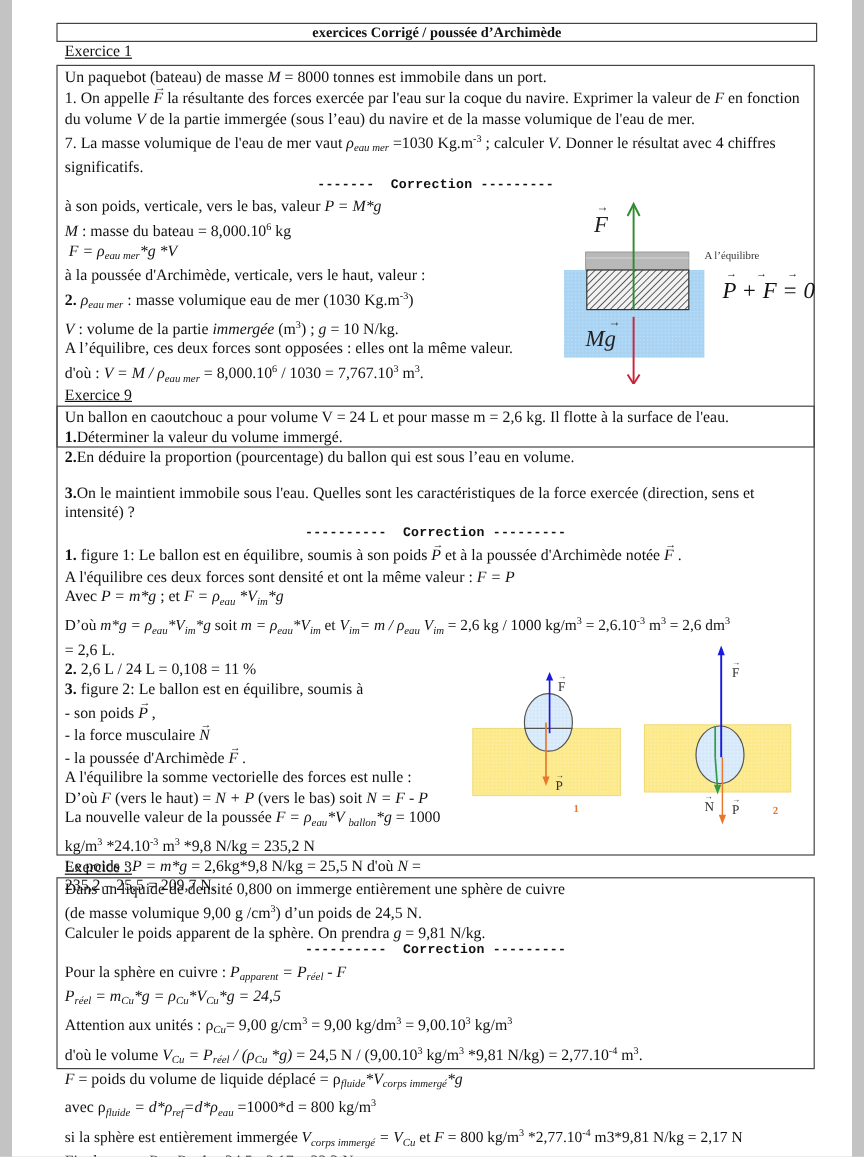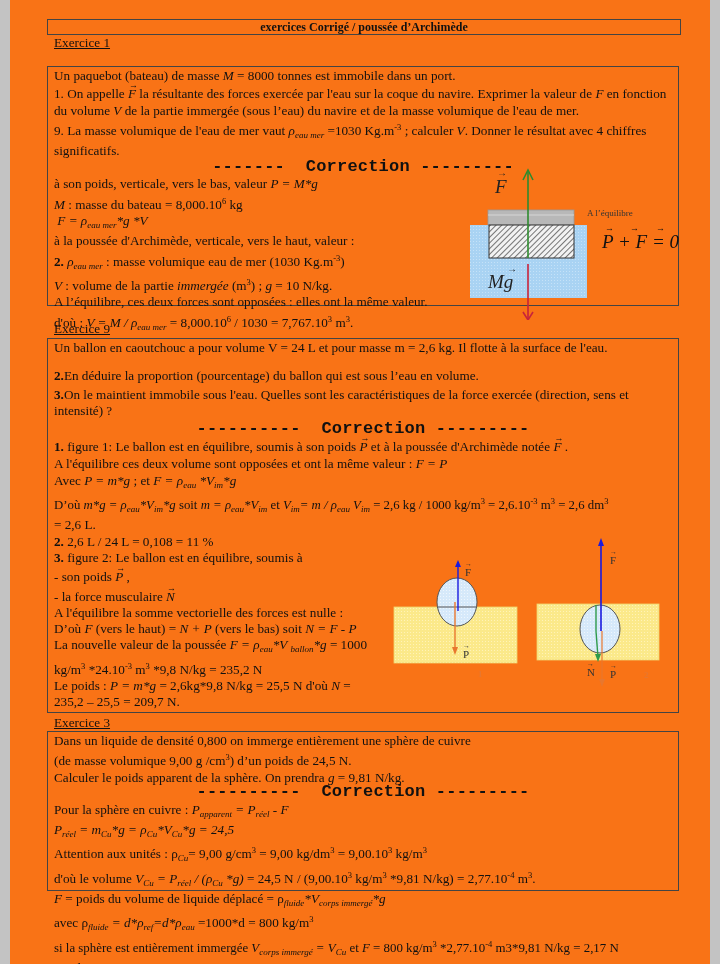--- a/index.html
+++ b/index.html
@@ -4,64 +4,64 @@
 <style>
   html, body { margin:0; padding:0; }
   body {
     width:720px; height:964px; position:relative; overflow:hidden;
     background:#c3c3c3;
     font-family:"Liberation Serif", serif;
     color:#111;
   }
   .page {
     position:absolute; left:10px; top:0; width:700px; height:964px;
-    background:#f97316;
+    background:#ffffff;
   }
   .title-box {
     position:absolute; left:37px; top:19px; width:632px; height:14px;
     border:1px solid #444; text-align:center;
     font-weight:bold; font-size:12px; line-height:14px;
   }
   .ex-label {
     position:absolute; left:44px; font-size:13.2px; line-height:16px;text-decoration:underline;
   }
   .box {
     position:absolute; left:37px; width:632px;
     border:1.5px solid #444; box-sizing:border-box;
     padding:0 6px; font-size:13.2px; line-height:16.3px;
   }
   .box p { margin:0; }
   .corr {
     font-family:"Liberation Mono", monospace; font-weight:bold;
-    font-size:17px; text-align:center; line-height:16px; letter-spacing:0.2px;
+    font-size:11px; text-align:center; line-height:16px; letter-spacing:0.2px;
   }
   i { font-style:italic; }
   .sub { font-size:9px; vertical-align:-3px; font-style:italic; }
   .sup { font-size:8.5px; vertical-align:5px; }
   .vec { position:relative; display:inline-block; font-style:italic; }
   .vec::before {
     content:"\2192"; position:absolute; top:-9px; left:1px; font-size:9px; font-style:normal;
   }
   svg { position:absolute; }
   .t { font-family:"Liberation Serif", serif; }
 </style>
 </head>
 <body>
 
 <div class="page">
 
   <div class="title-box">exercices Corrigé / poussée d’Archimède</div>
 
   <div class="ex-label" style="top:35px">Exercice 1</div>
 
-  <div class="box" style="top:66px; height:240px;">
+  <div class="box" style="top:54px; height:319px;">
     <div style="padding-top:1px">
       <p><span>Un paquebot (bateau) de masse </span><i>M</i><span> = 8000 tonnes est immobile dans un port.</span></p>
       <p style="margin-top:2px"><span>1.  On appelle </span><span class="vec">F</span><span> la résultante des forces exercée par l'eau sur la coque du navire. Exprimer la valeur de </span><i>F</i><span> en fonction du volume </span><i>V</i><span> de la partie immergée (sous l’eau) du navire et de la masse volumique de l'eau de mer.</span></p>
-      <p><span>9.  La masse volumique de l'eau de mer vaut </span><i>ρ</i><span class="sub">eau mer</span><span> =1030 Kg.m</span><span class="sup">-3</span><span> ; calculer </span><i>V</i><span>. Donner le résultat avec 4 chiffres significatifs.</span></p>
+      <p><span>7.  La masse volumique de l'eau de mer vaut </span><i>ρ</i><span class="sub">eau mer</span><span> =1030 Kg.m</span><span class="sup">-3</span><span> ; calculer </span><i>V</i><span>. Donner le résultat avec 4 chiffres significatifs.</span></p>
     </div>
     <div class="corr">
       <span>-------</span>&nbsp; <span>Correction</span> <span>---------</span>
     </div>
     <div style="padding-top:1px">
       <p><span>à son poids, verticale, vers le bas, valeur </span><i>P = M*g</i></p>
       <p><i>M</i><span> : masse du bateau = 8,000.10</span><span class="sup">6</span><span> kg</span></p>
       <p>&nbsp;<i>F = ρ</i><span class="sub">eau mer</span><i>*g *V</i></p>
       <p><span>à la poussée d'Archimède, verticale, vers le haut, valeur :</span></p>
       <p><b>2.</b><i> ρ</i><span class="sub">eau mer</span><span> : masse volumique eau de mer (1030 Kg.m</span><span class="sup">-3</span><span>)</span></p>
@@ -99,36 +99,38 @@
     <text x="135" y="71" font-size="9" fill="#111">→</text>
     <text x="160" y="71" font-size="9" fill="#111">→</text>
     <text x="186" y="71" font-size="9" fill="#111">→</text>
   </svg>
 
   <div class="ex-label" style="top:321px">Exercice 9</div>
 
   <div class="box" style="top:338px; height:375px;">
     <div style="padding-top:1px">
       <p>Un ballon en caoutchouc a pour volume V = 24 L et pour masse m = 2,6 kg. Il flotte à la surface de l'eau.</p>
-      <p style="margin-top:12px"><b>2.</b><span>En déduire la proportion (pourcentage) du ballon qui est sous l’eau en volume.</span></p>
-      <p style="margin-top:2px"><b>3.</b><span>On le maintient immobile sous l'eau. Quelles sont les caractéristiques de la force exercée (direction, sens et intensité) ?</span></p>
+      <p><b>1.</b><span>Déterminer la valeur du volume immergé.</span></p>
+      <p style="margin-top:0"><b>2.</b><span>En déduire la proportion (pourcentage) du ballon qui est sous l’eau en volume.</span></p>
+      <p style="margin-top:14px"><b>3.</b><span>On le maintient immobile sous l'eau. Quelles sont les caractéristiques de la force exercée (direction, sens et intensité) ?</span></p>
     </div>
     <div class="corr" style="margin-top:2px">
       <span>----------</span>&nbsp; <span>Correction</span> <span>---------</span>
     </div>
     <div style="padding-top:2px">
       <p><b>1.</b><span> figure 1: Le ballon est en équilibre, soumis à son poids </span><span class="vec">P</span><span>  et à la poussée d'Archimède notée </span><span class="vec">F</span><span> .</span></p>
-      <p style="margin-top:1px"><span>A l'équilibre ces deux volume sont opposées et ont la même valeur : </span><i>F = P</i></p>
+      <p style="margin-top:1px"><span>A l'équilibre ces deux forces sont densité et ont la même valeur : </span><i>F = P</i></p>
       <p><span>Avec </span><i>P = m*g</i><span> ;  et  </span><i>F = ρ</i><span class="sub">eau</span><i> *V</i><span class="sub">im</span><i>*g</i></p>
       <p style="font-size:12.8px"><span>D’où </span><i>m*g = ρ</i><span class="sub">eau</span><i>*V</i><span class="sub">im</span><i>*g</i><span>  soit </span><i>m =  ρ</i><span class="sub">eau</span><i>*V</i><span class="sub">im</span><span> et </span><i>V</i><span class="sub">im</span><i>= m / ρ</i><span class="sub">eau</span><i> V</i><span class="sub">im</span><span> = 2,6 kg / 1000 kg/m</span><span class="sup">3</span><span> = 2,6.10</span><span class="sup">-3</span><span> m</span><span class="sup">3</span><span> = 2,6 dm</span><span class="sup">3</span></p>
       <p>= 2,6 L.</p>
       <p><b>2.</b><span>  2,6 L / 24 L = 0,108 = 11 %</span></p>
       <p><b>3.</b><span> figure 2: Le ballon est en équilibre, soumis à</span></p>
       <p style="margin-top:3px"><span>-  son poids </span><span class="vec">P</span><span> ,</span></p>
       <p style="margin-top:3px"><span>- la force musculaire </span><span class="vec">N</span></p>
+      <p style="margin-top:3px"><span>- la poussée d'Archimède </span><span class="vec">F</span><span> .</span></p>
       <p><span>A l'équilibre la somme vectorielle des forces est nulle :</span></p>
       <p><span>D’où  </span><i>F</i><span> (vers le haut)  = </span><i>N + P</i><span> (vers le bas) soit </span><i>N = F - P</i></p>
       <p><span>La nouvelle valeur de la poussée </span><i>F = ρ</i><span class="sub">eau</span><i>*V </i><span class="sub">ballon</span><i>*g</i><span> = 1000</span></p>
       <p><span>kg/m</span><span class="sup">3</span><span> *24.10</span><span class="sup">-3</span><span> m</span><span class="sup">3</span><span> *9,8 N/kg = 235,2 N</span></p>
       <p><span>Le poids : </span><i>P = m*g</i><span> = 2,6kg*9,8 N/kg = 25,5 N d'où </span><i>N</i><span> =</span></p>
       <p>235,2 – 25,5 = 209,7 N.</p>
     </div>
   </div>
 
   <svg style="left:382px; top:533px;" width="285" height="165" viewBox="0 0 285 165">

